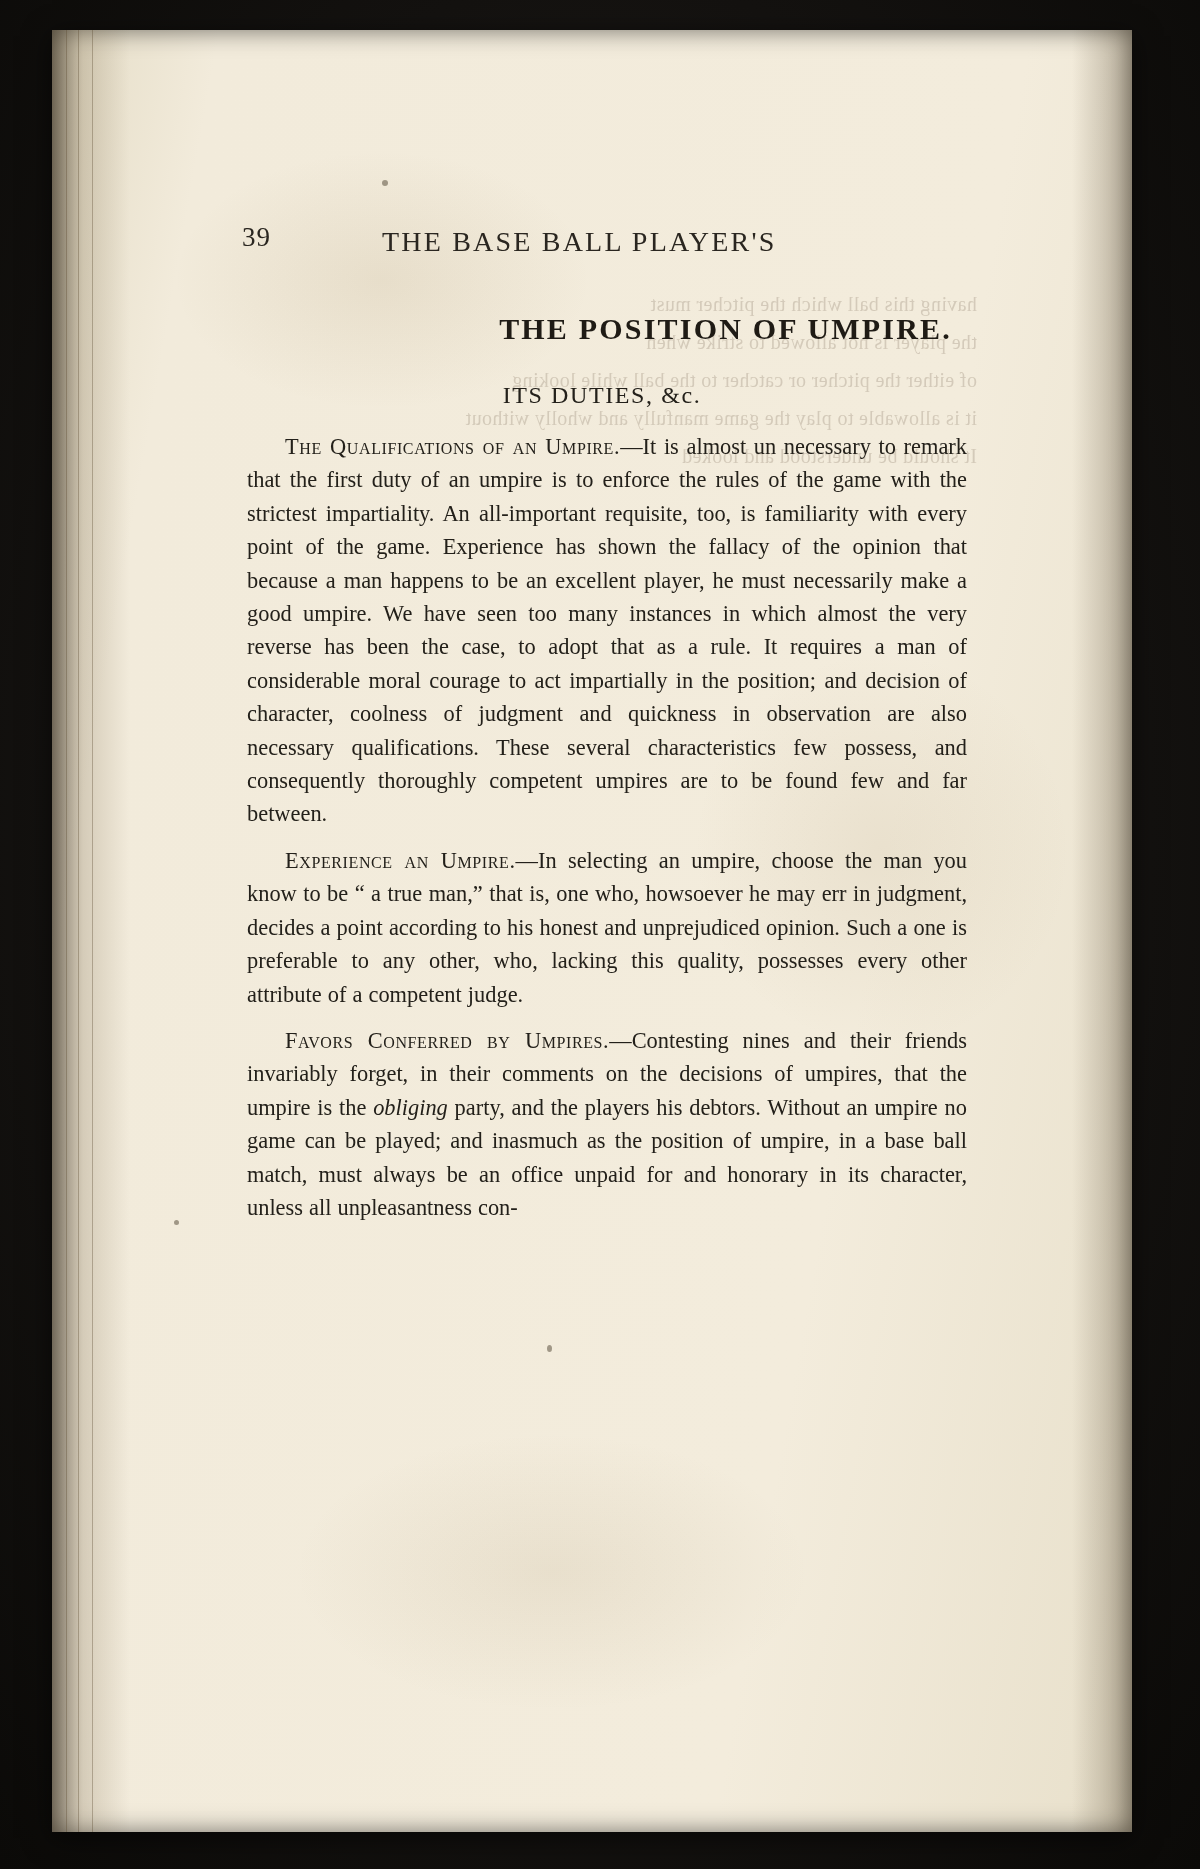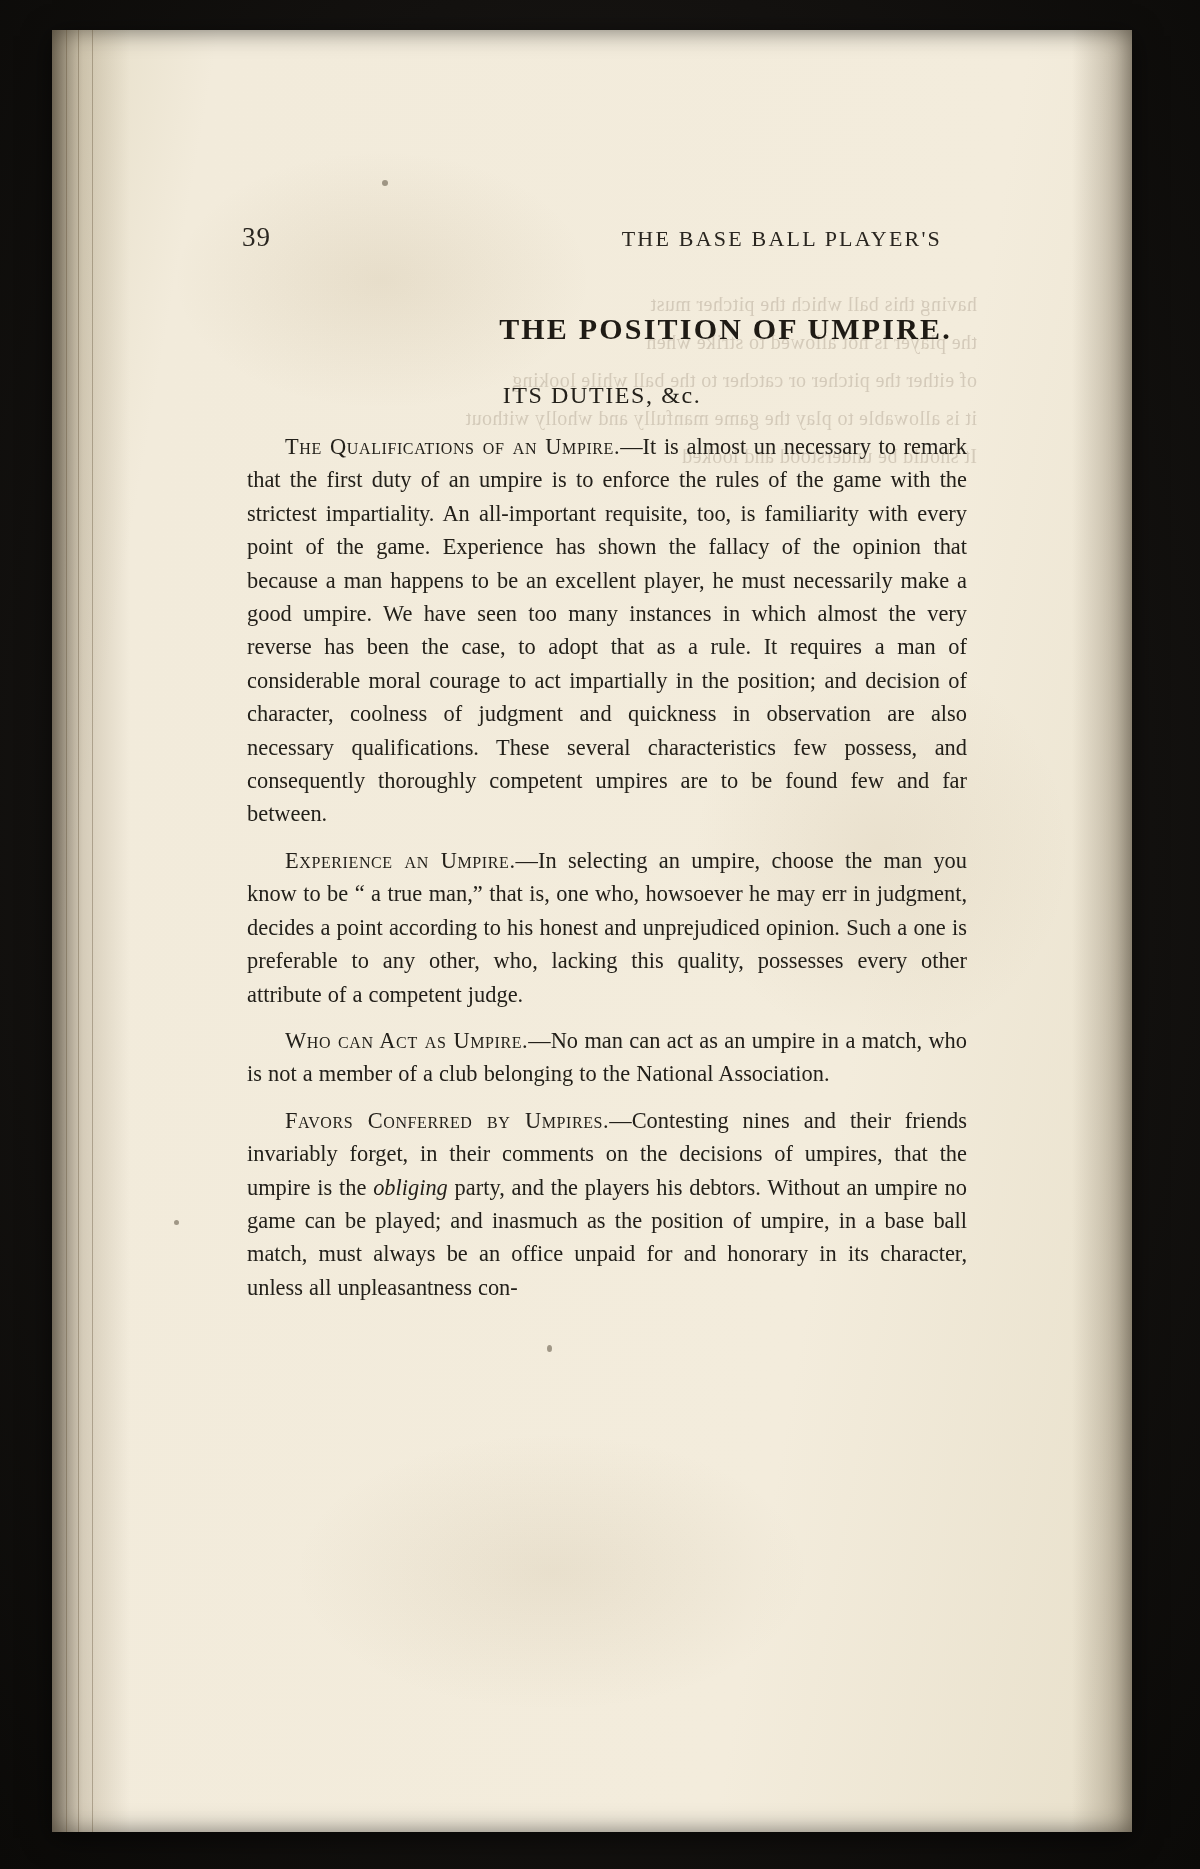--- a/index.html
+++ b/index.html
@@ -98,22 +98,22 @@
     top: 192px;
     font-size: 27px;
     letter-spacing: 1px;
     color: #2a2620;
   }
   .running-head {
     position: absolute;
     left: 330px;
     top: 196px;
     width: 560px;
-    text-align: right;
-    font-size: 22px;
+    text-align: left;
+    font-size: 28px;
     letter-spacing: 2.2px;
     color: #2a2620;
     font-variant: small-caps;
     text-transform: uppercase;
   }
   .chapter-title {
     position: absolute;
     left: 200px;
     top: 282px;
     width: 700px;
@@ -200,23 +200,20 @@
       <div class="body-col">
 
         <p class="para">
           <span class="sc">The Qualifications of an Umpire.</span><span class="dash">—</span><span>It is almost un necessary to remark that the first duty of an umpire is to enforce the rules of the game with the strictest impartiality. An all-important requisite, too, is familiarity with every point of the game. Experience has shown the fallacy of the opinion that because a man happens to be an excellent player, he must necessarily make a good umpire. We have seen too many instances in which almost the very reverse has been the case, to adopt that as a rule. It requires a man of considerable moral courage to act impartially in the position; and decision of character, coolness of judgment and quickness in observation are also necessary qualifications. These several characteristics few possess, and consequently thoroughly competent umpires are to be found few and far between.</span>
         </p>
 
         <p class="para">
           <span class="sc">Experience an Umpire.</span><span class="dash">—</span><span>In selecting an umpire, choose the man you know to be “ a true man,” that is, one who, howsoever he may err in judgment, decides a point according to his honest and unprejudiced opinion. Such a one is preferable to any other, who, lacking this quality, possesses every other attribute of a competent judge.</span>
         </p>
 
-        <p class="para">
-          <span class="sc">Who can Act as Umpire.</span><span class="dash">—</span><span>No man can act as an umpire in a match, who is not a member of a club belonging to the National Association.</span>
-        </p>
 
         <p class="para">
           <span class="sc">Favors Conferred by Umpires.</span><span class="dash">—</span><span>Contesting nines and their friends invariably forget, in their comments on the decisions of umpires, that the umpire is the </span><span class="ital">obliging</span><span> party, and the players his debtors. Without an umpire no game can be played; and inasmuch as the position of umpire, in a base ball match, must always be an office unpaid for and honorary in its character, unless all unpleasantness con-</span>
         </p>
 
       </div>
     </div>
   </div>
 </div>
 

